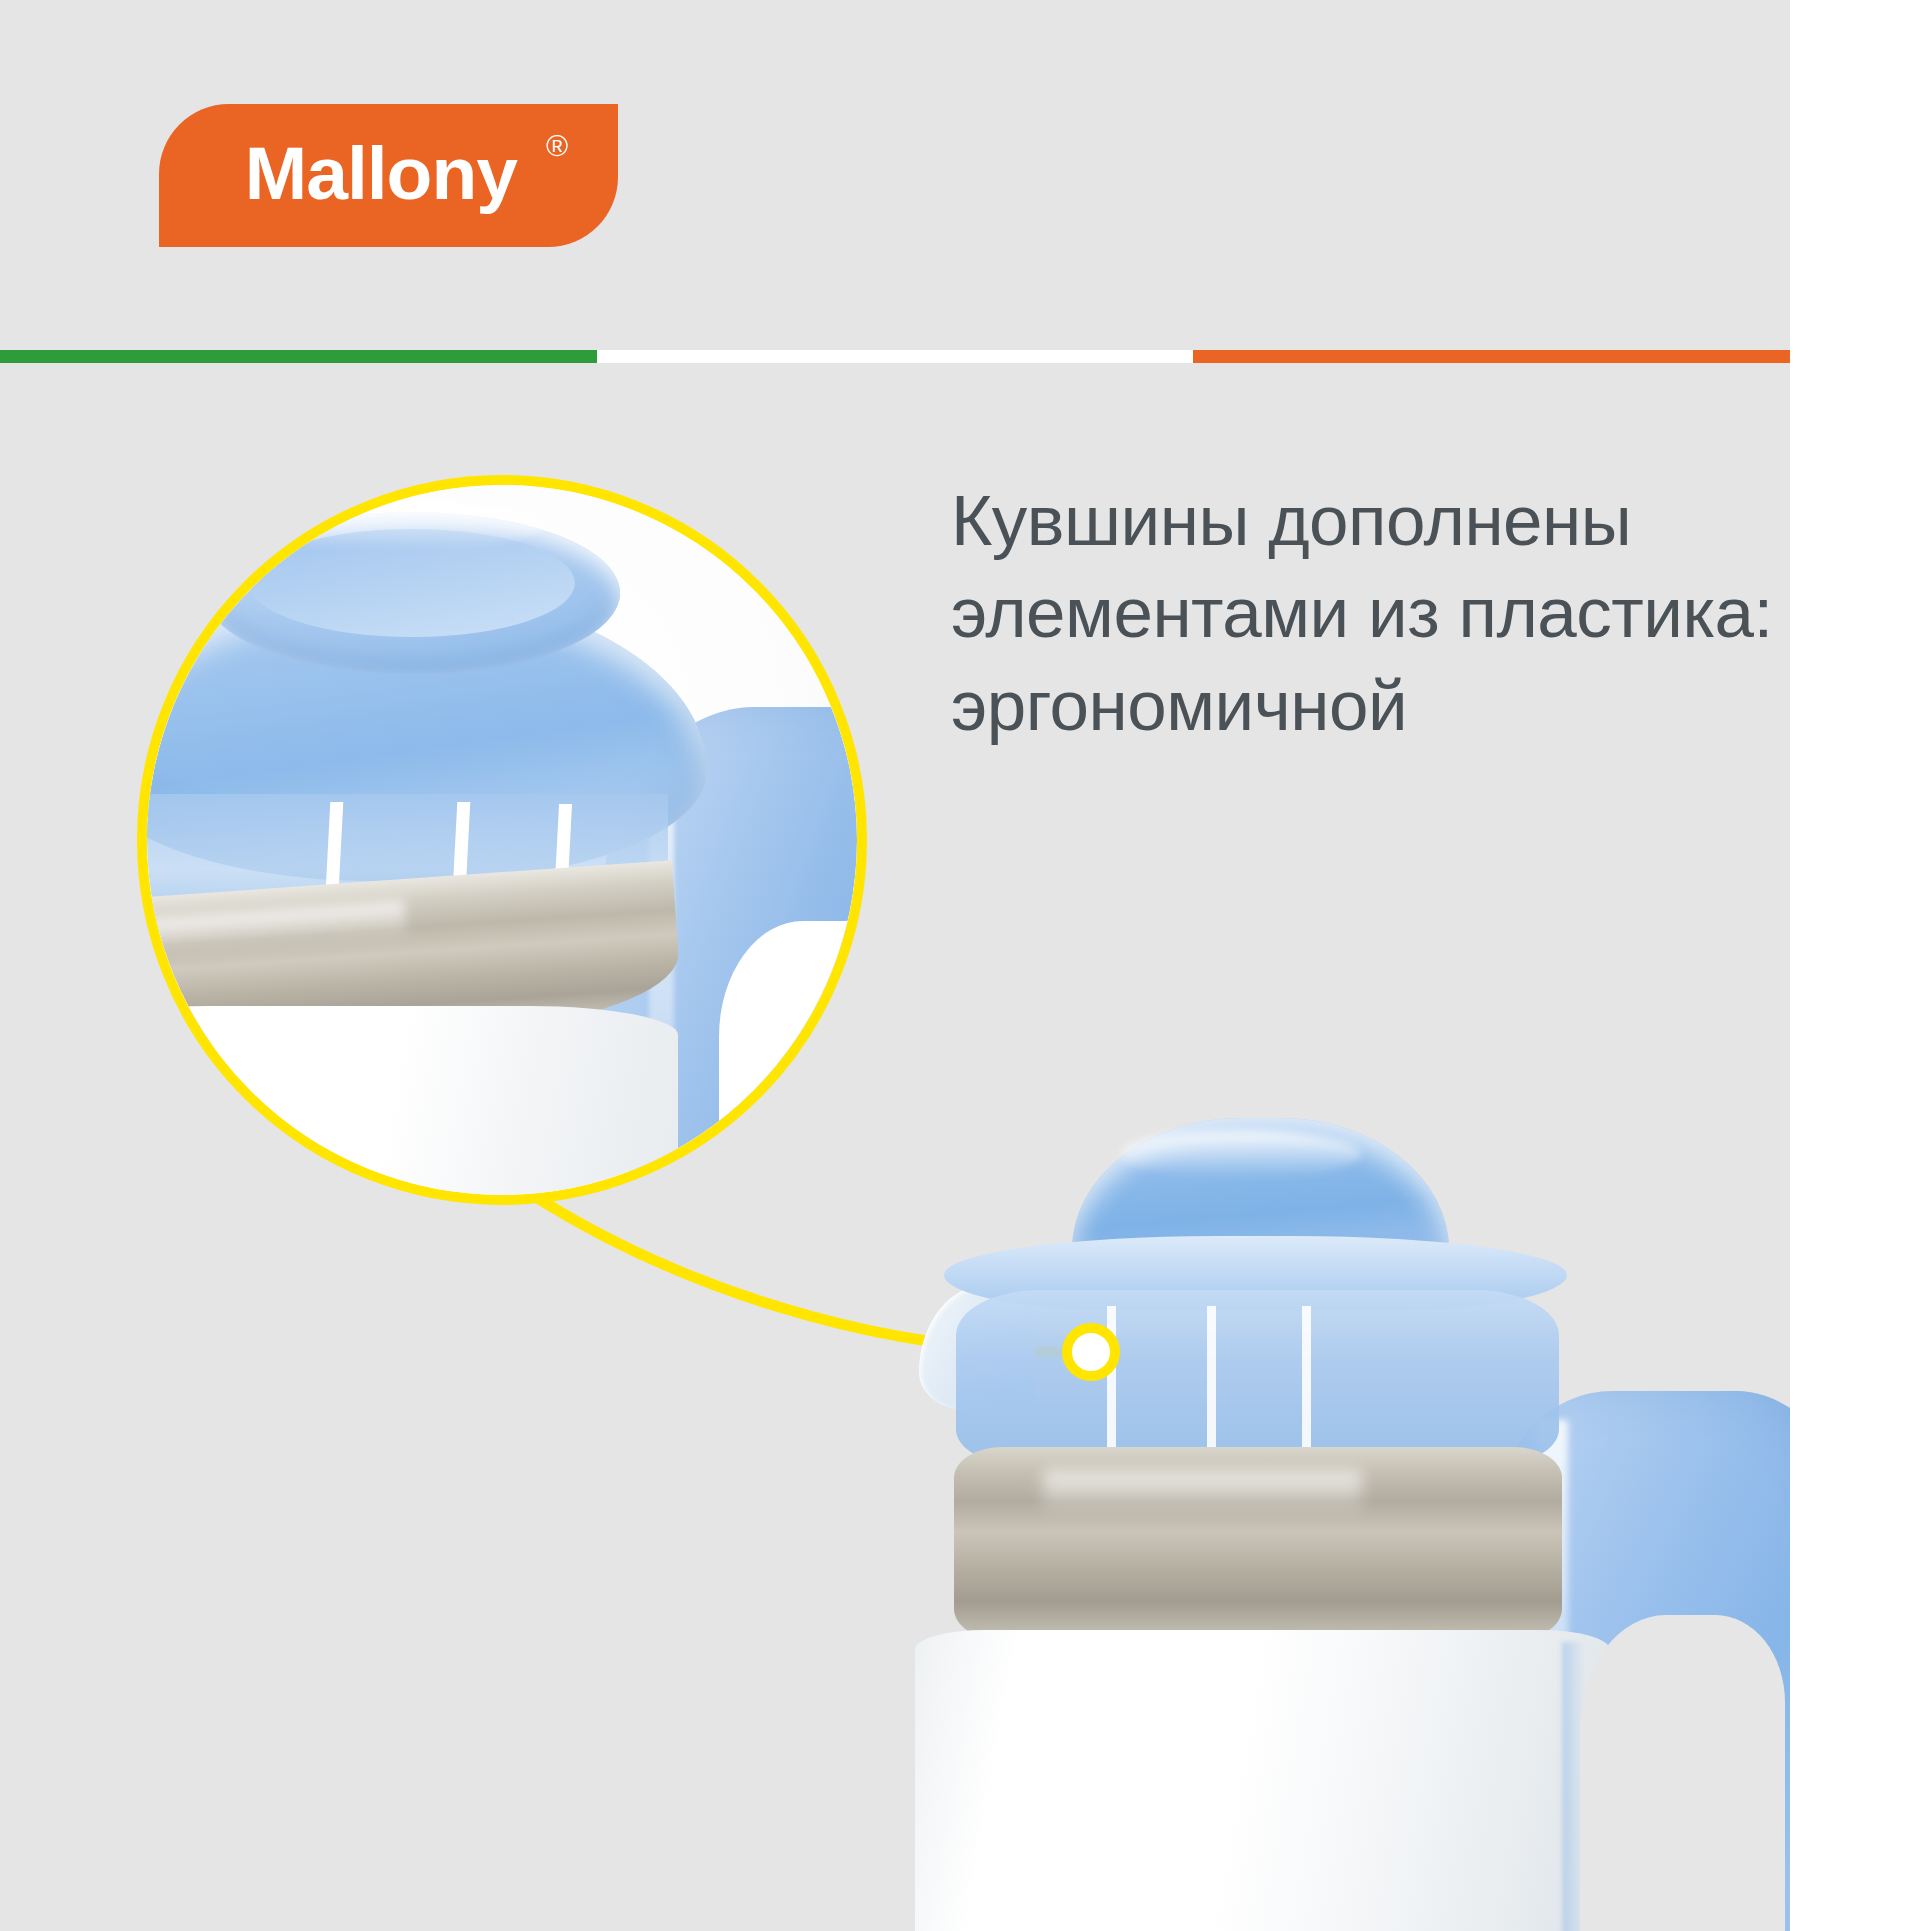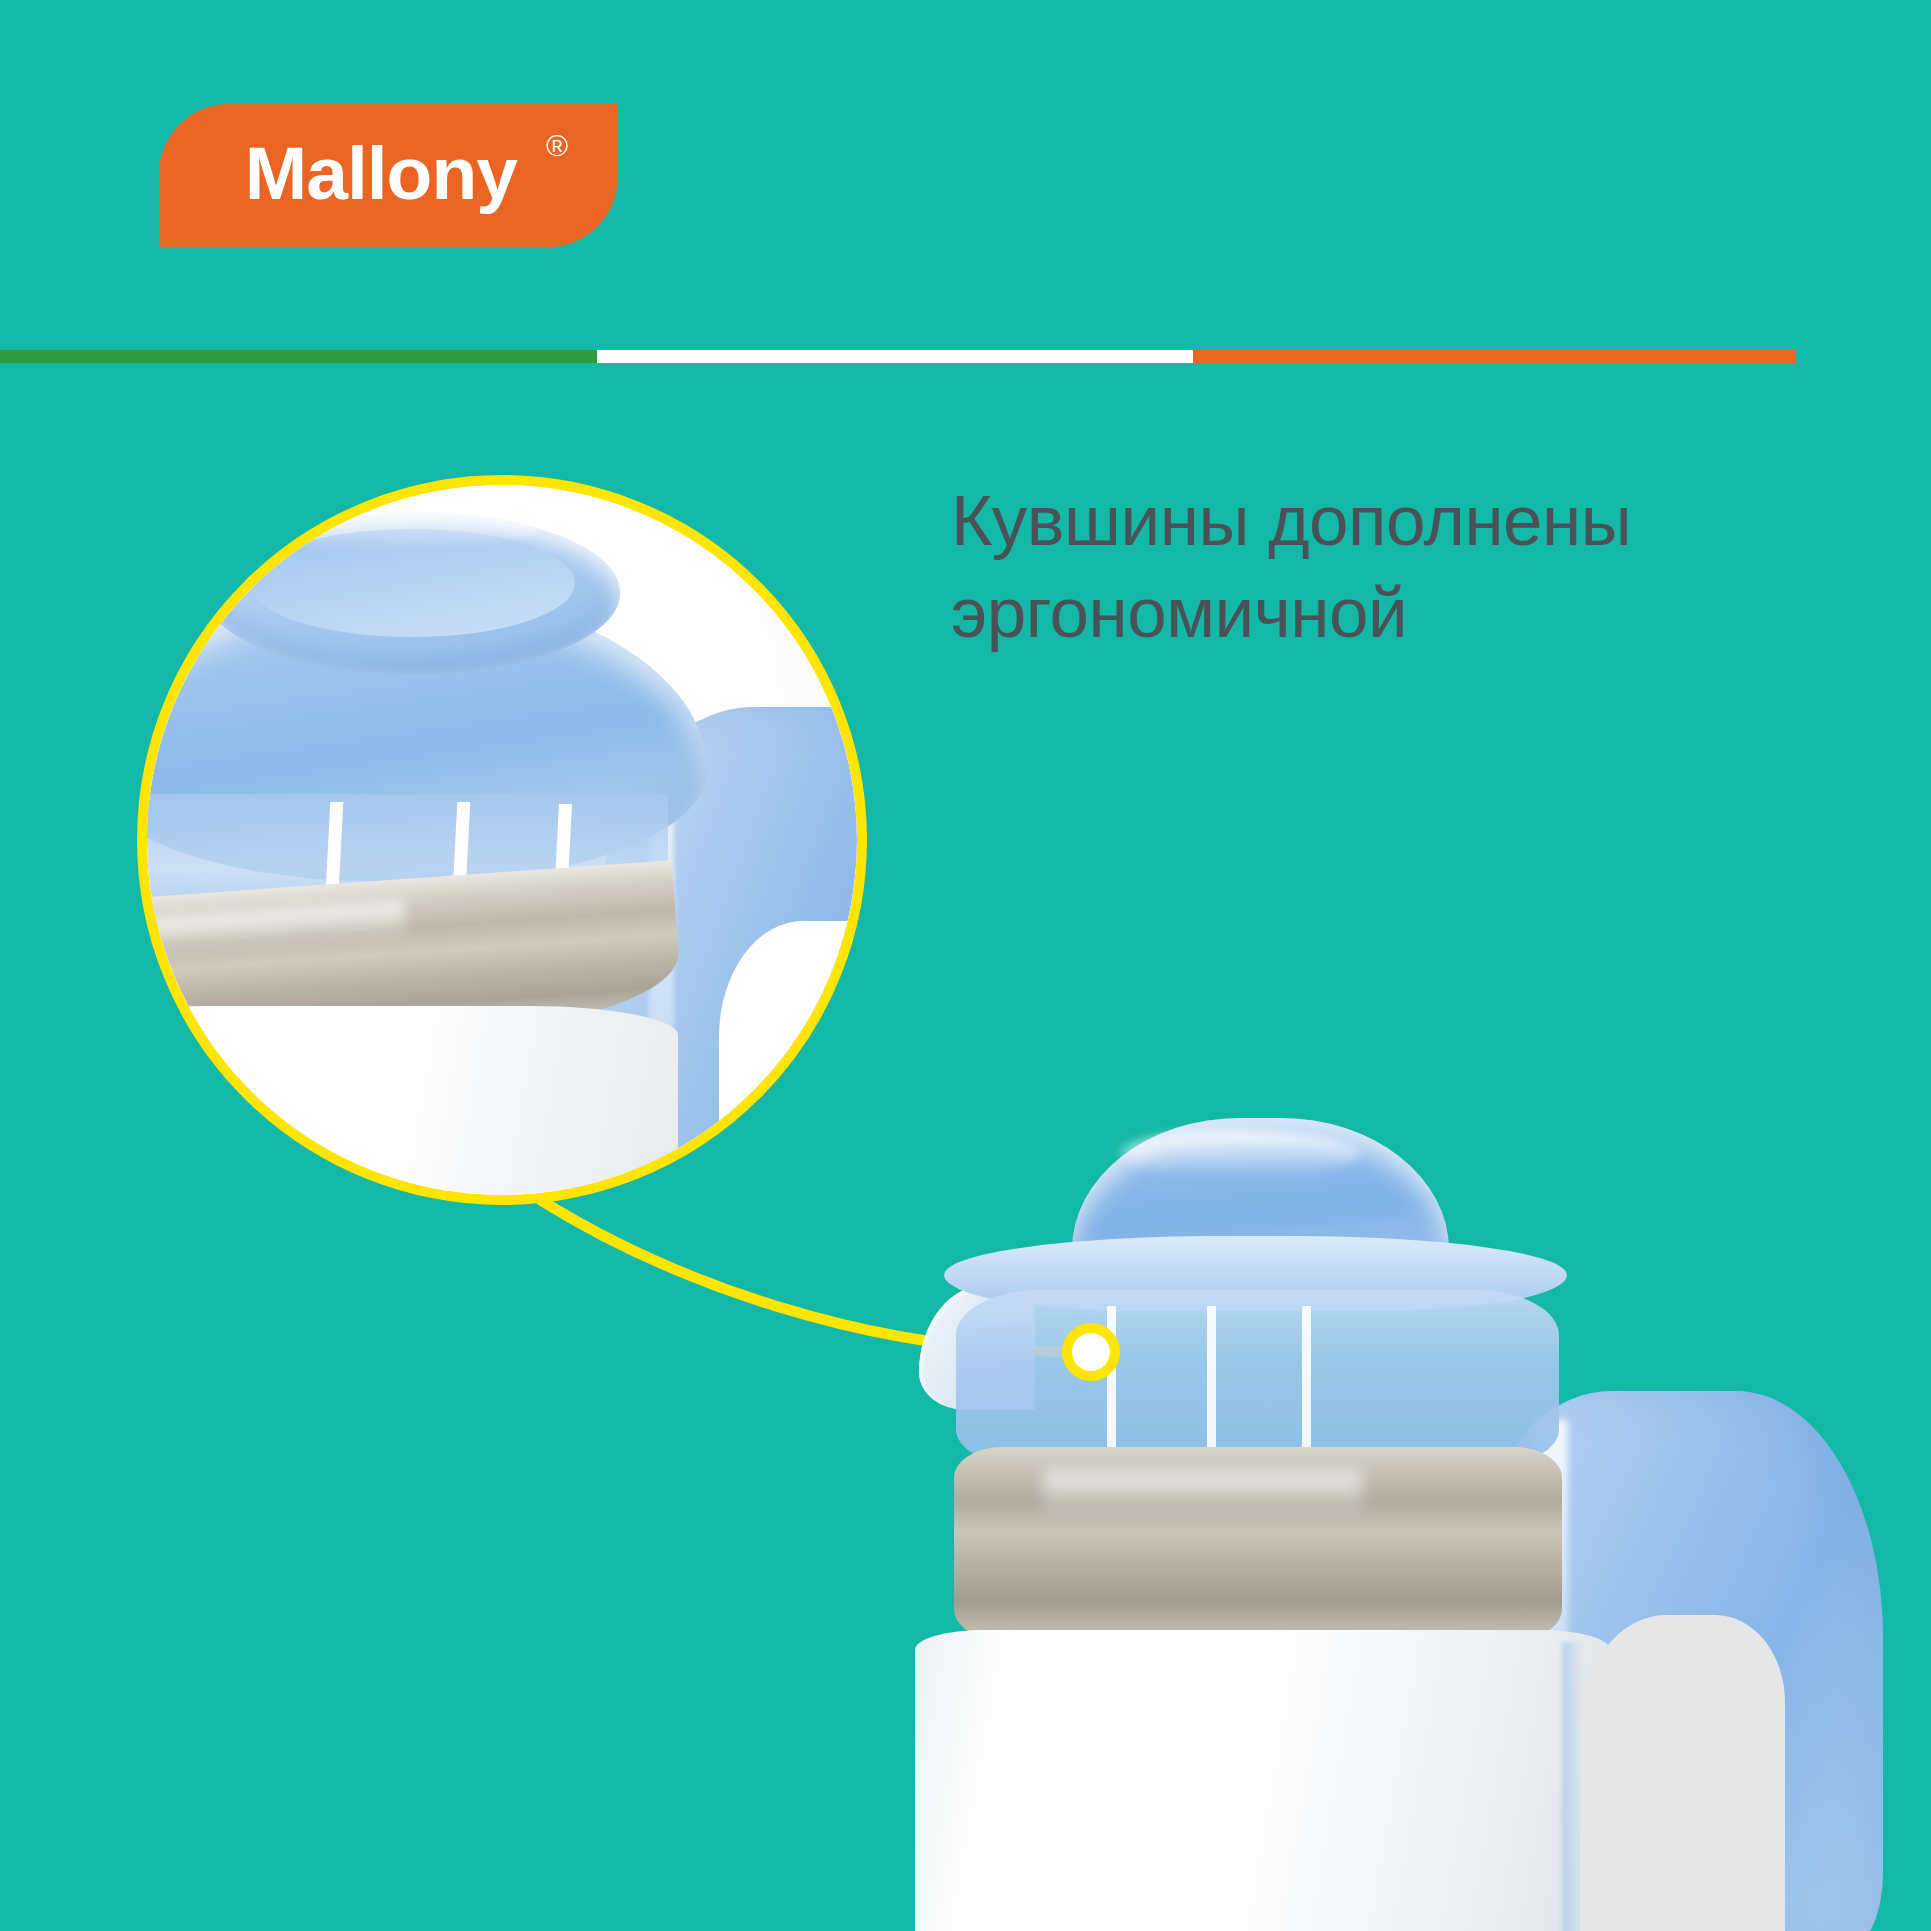--- a/index.html
+++ b/index.html
@@ -7,23 +7,23 @@
     padding: 0;
   }
   body {
     width: 1931px;
     height: 1931px;
     overflow: hidden;
     font-family: "Liberation Sans", sans-serif;
   }
   #canvas {
     position: relative;
-    width: 1931px;
+    width: 1790px;
     height: 1931px;
-    background: #14b8a6;
+    background: #e5e5e5;
     overflow: hidden;
   }
 
   
   #logo-badge {
     position: absolute;
     left: 159px;
     top: 104px;
     width: 459px;
     height: 143px;
@@ -411,20 +411,21 @@
   </div>
 
   <div id="divider">
     <div id="divider-green" class="divider-seg"></div>
     <div id="divider-white" class="divider-seg"></div>
     <div id="divider-orange" class="divider-seg"></div>
   </div>
 
   <div id="headline">
     <span class="line">Кувшины дополнены</span>
+    <span class="line">элементами из пластика:</span>
     <span class="line">эргономичной</span>
   </div>
 
   <div id="magnifier">
     <div id="magnifier-inner">
       <div id="mg-handle"></div>
       <div id="mg-handle-edge"></div>
       <div id="mg-lid"></div>
       <div id="mg-lid-ridge"></div>
       <div id="mg-lid-ridge2"></div>

